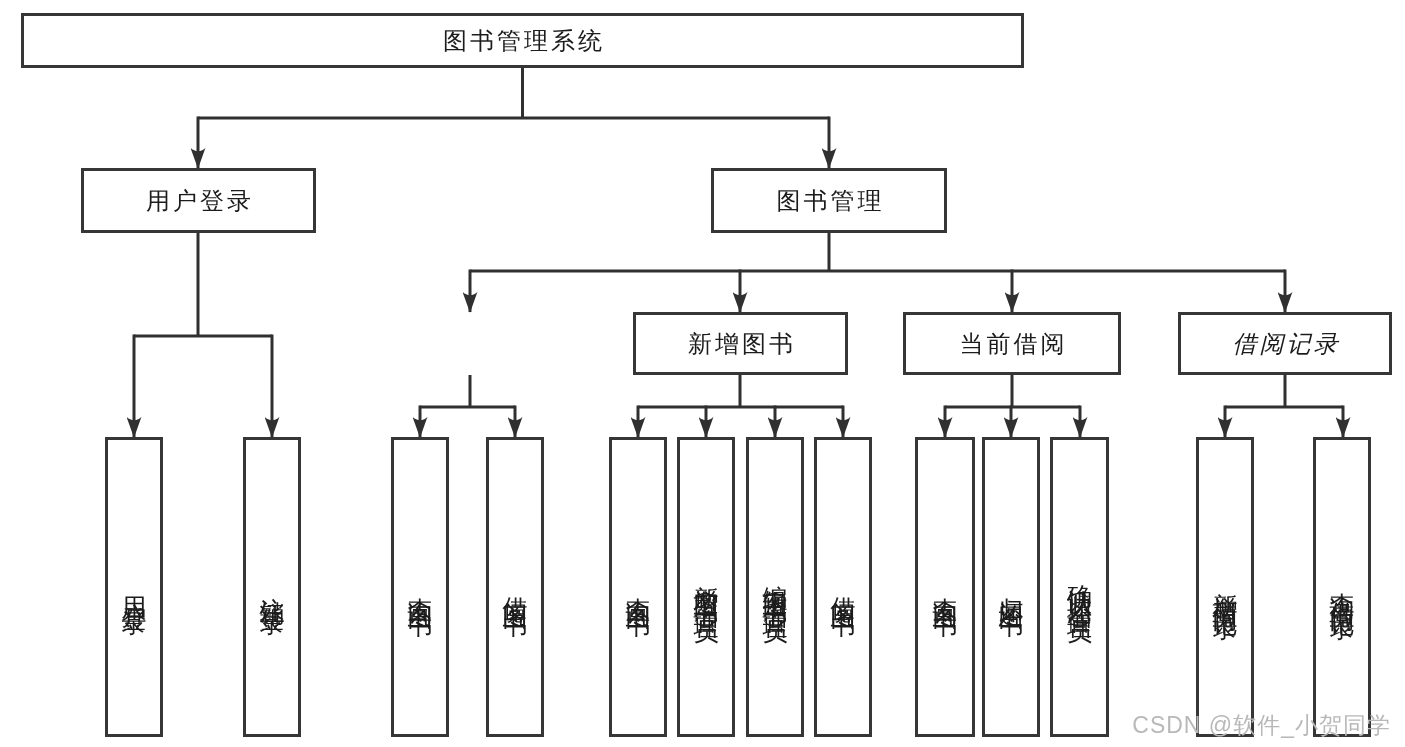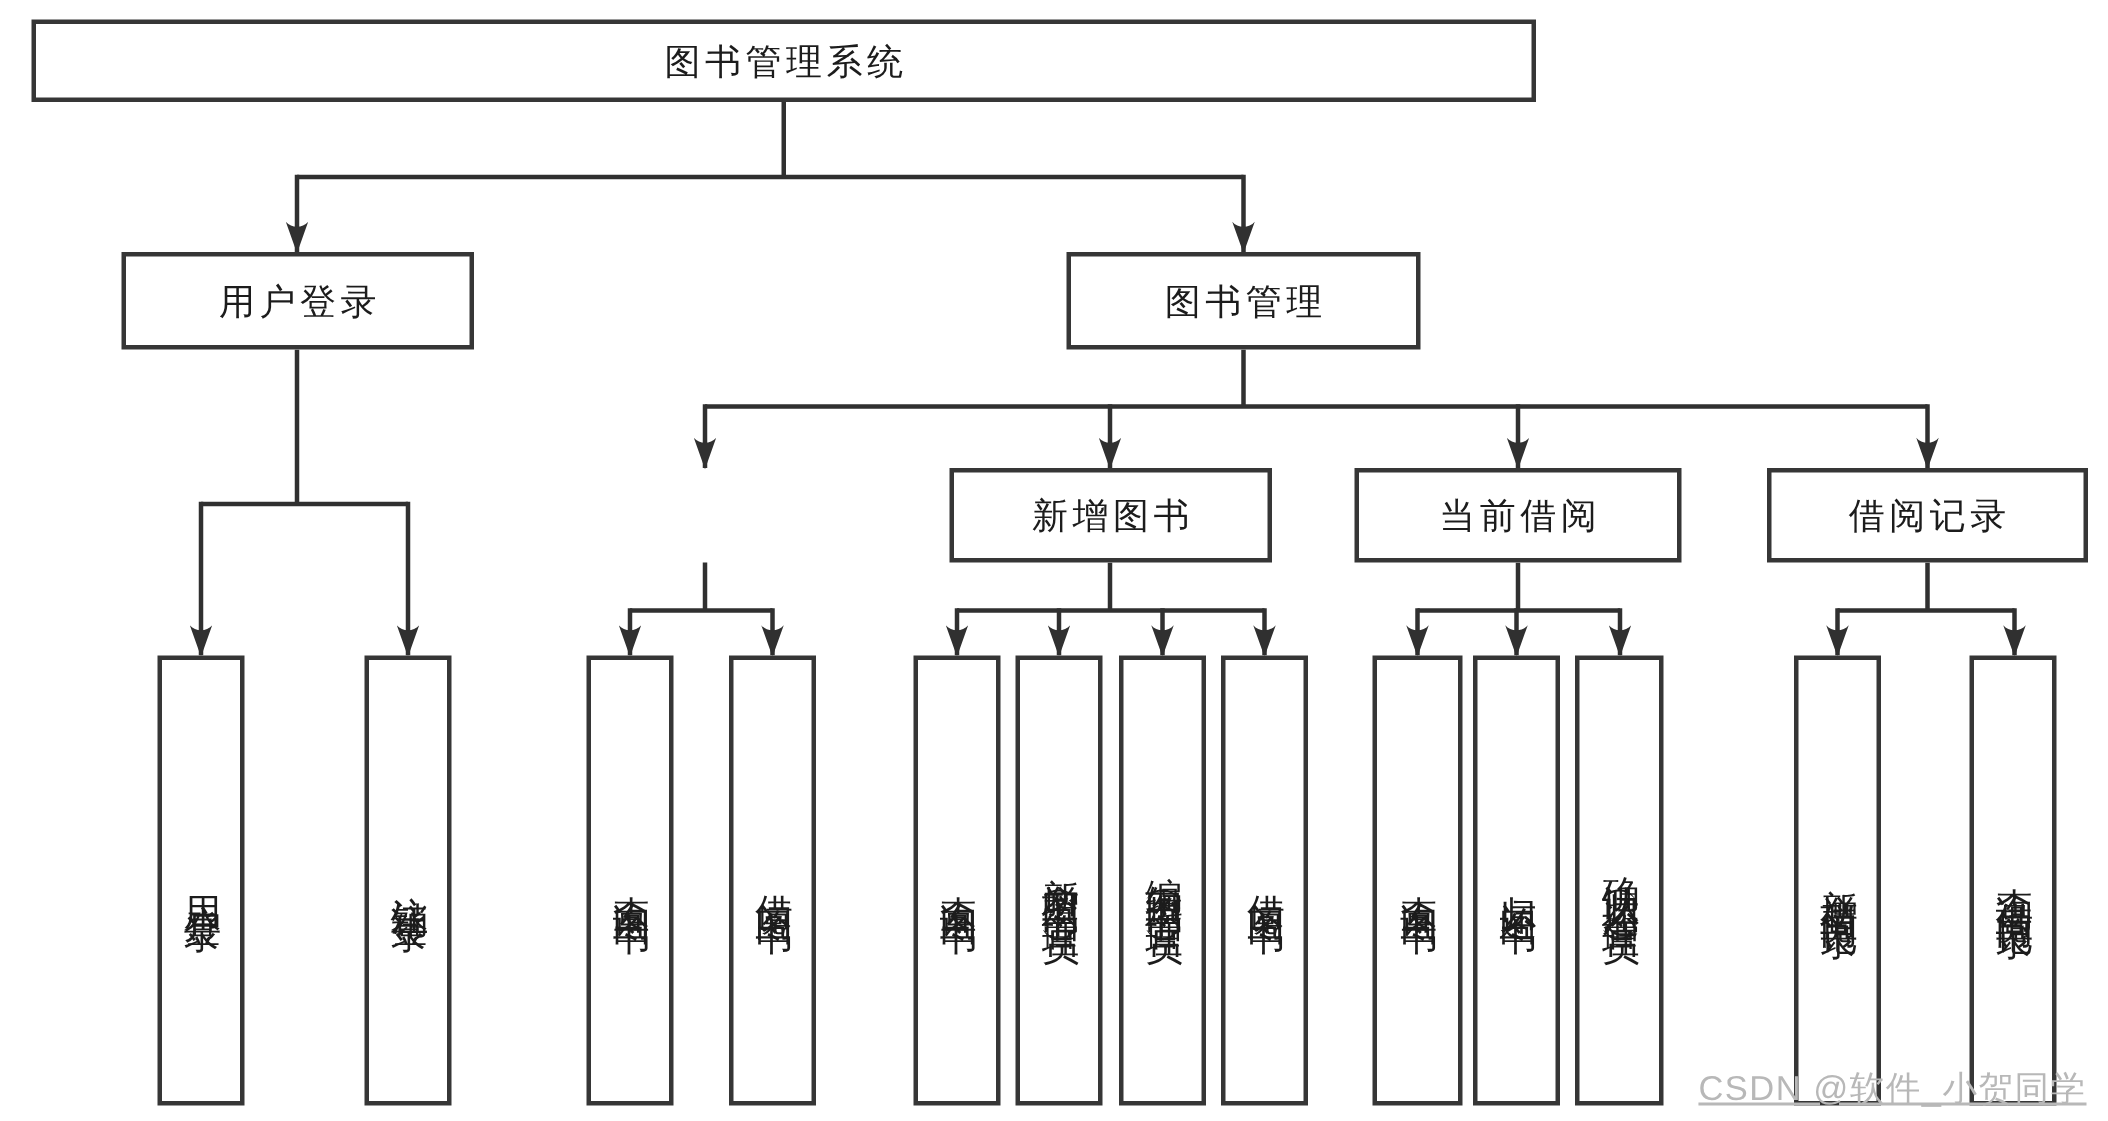--- a/index.html
+++ b/index.html
@@ -60,21 +60,20 @@
   .watermark{
     position:absolute;
     right:14px;
     bottom:6px;
     font-size:23px;
     letter-spacing:1px;
     color:var(--watermark);
     z-index:5;
     white-space:nowrap;
     pointer-events:none;
-    text-decoration:underline;
   }
 </style>
 </head>
 <body>
 
 <div class="canvas">
 
   <svg class="wires" width="1405" height="747" viewBox="0 0 1405 747" xmlns="http://www.w3.org/2000/svg">
     <defs>
       <marker id="arr" viewBox="0 0 14 10" refX="13.5" refY="5" markerUnits="userSpaceOnUse" markerWidth="24" markerHeight="15" orient="auto">
@@ -140,21 +139,21 @@
   <div class="node hnode" style="left:711px;top:168px;width:236px;height:65px;font-family:Liberation Mono, monospace;">
     <span>图书管理</span>
   </div>
 
   <div class="node hnode" style="left:633px;top:312px;width:215px;height:63px;">
     <span>新增图书</span>
   </div>
   <div class="node hnode" style="left:903px;top:312px;width:218px;height:63px;">
     <span>当前借阅</span>
   </div>
-  <div class="node hnode" style="left:1178px;top:312px;width:214px;height:63px;">
+  <div class="node hnode" style="left:1178px;top:312px;width:214px;height:63px;font-style:italic;">
     <span>借阅记录</span>
   </div>
 
   <div class="node leaf" style="left:105px;top:437px;width:58px;height:300px;">
     <span class="vtext">用户登录</span>
   </div>
   <div class="node leaf" style="left:243px;top:437px;width:58px;height:300px;">
     <span class="vtext">注销登录</span>
   </div>
 

